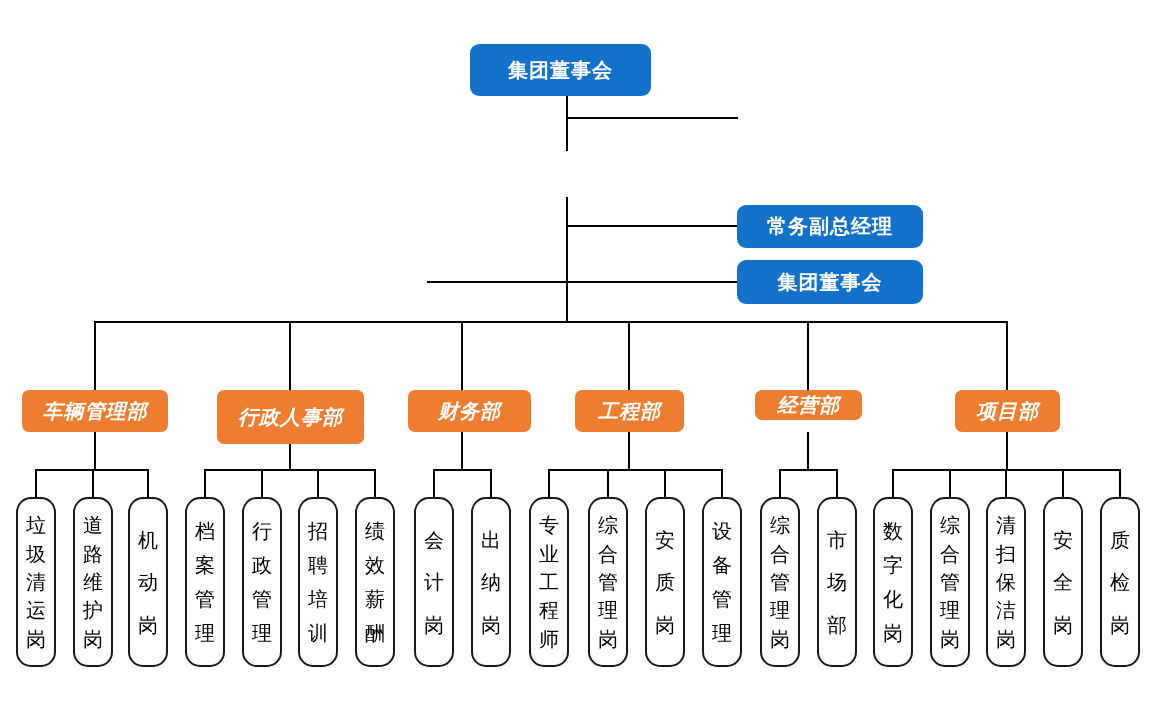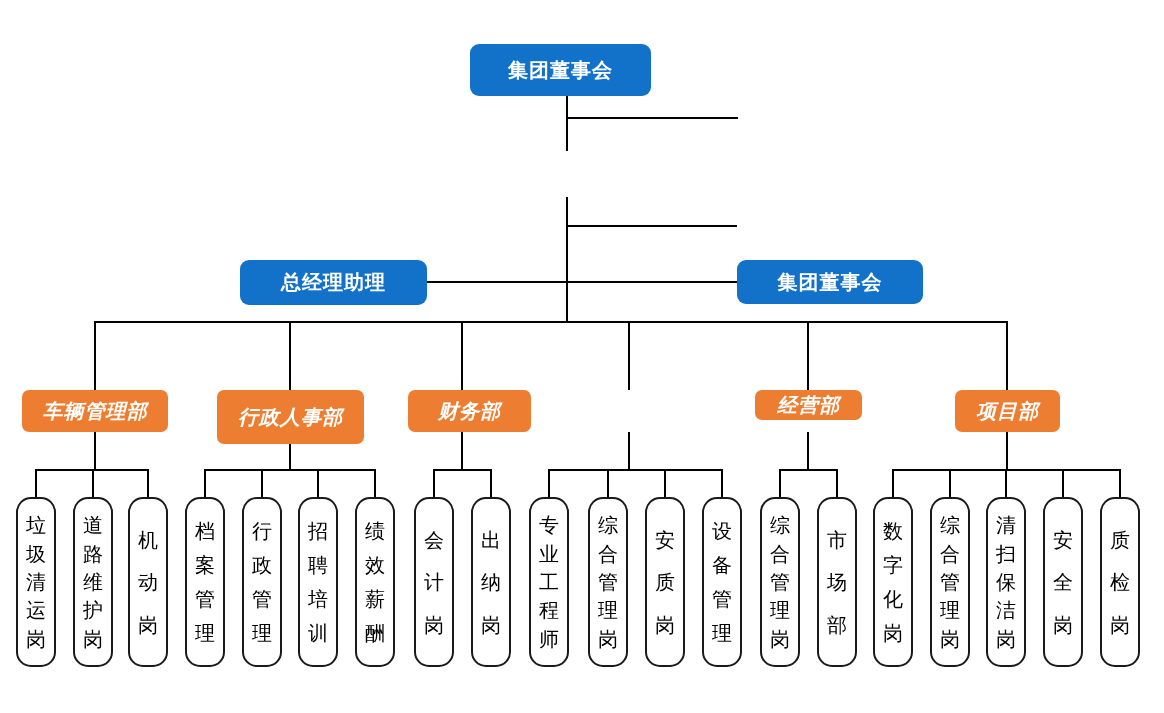--- a/index.html
+++ b/index.html
@@ -89,35 +89,38 @@
   <div class="line" style="left:836px;top:469px;width:2px;height:28px"></div>
   <div class="line" style="left:892px;top:469px;width:2px;height:28px"></div>
   <div class="line" style="left:949px;top:469px;width:2px;height:28px"></div>
   <div class="line" style="left:1005px;top:469px;width:2px;height:28px"></div>
   <div class="line" style="left:1062px;top:469px;width:2px;height:28px"></div>
   <div class="line" style="left:1119px;top:469px;width:2px;height:28px"></div>
 
   <div class="node blue" style="left:470px;top:44px;width:181px;height:52px">
     <span>集团董事会</span>
   </div>
-  <div class="node blue" style="left:240px;top:260px;width:187px;height:45px">
-    <span>总经理助理</span>
+  <div class="node blue" style="left:737px;top:205px;width:186px;height:43px">
+    <span>常务副总经理</span>
   </div>
   <div class="node blue" style="left:737px;top:260px;width:186px;height:44px">
     <span>集团董事会</span>
   </div>
 
   <div class="node orange" style="left:22px;top:390px;width:146px;height:42px">
     <span>车辆管理部</span>
   </div>
   <div class="node orange" style="left:217px;top:390px;width:147px;height:54px">
     <span>行政人事部</span>
   </div>
   <div class="node orange" style="left:408px;top:390px;width:123px;height:42px">
     <span>财务部</span>
+  </div>
+  <div class="node orange" style="left:575px;top:390px;width:109px;height:42px">
+    <span>工程部</span>
   </div>
   <div class="node orange" style="left:755px;top:390px;width:107px;height:30px">
     <span>经营部</span>
   </div>
   <div class="node orange" style="left:955px;top:390px;width:105px;height:42px">
     <span>项目部</span>
   </div>
 
   <div class="post" style="left:16px">
       <span class="vtext">

